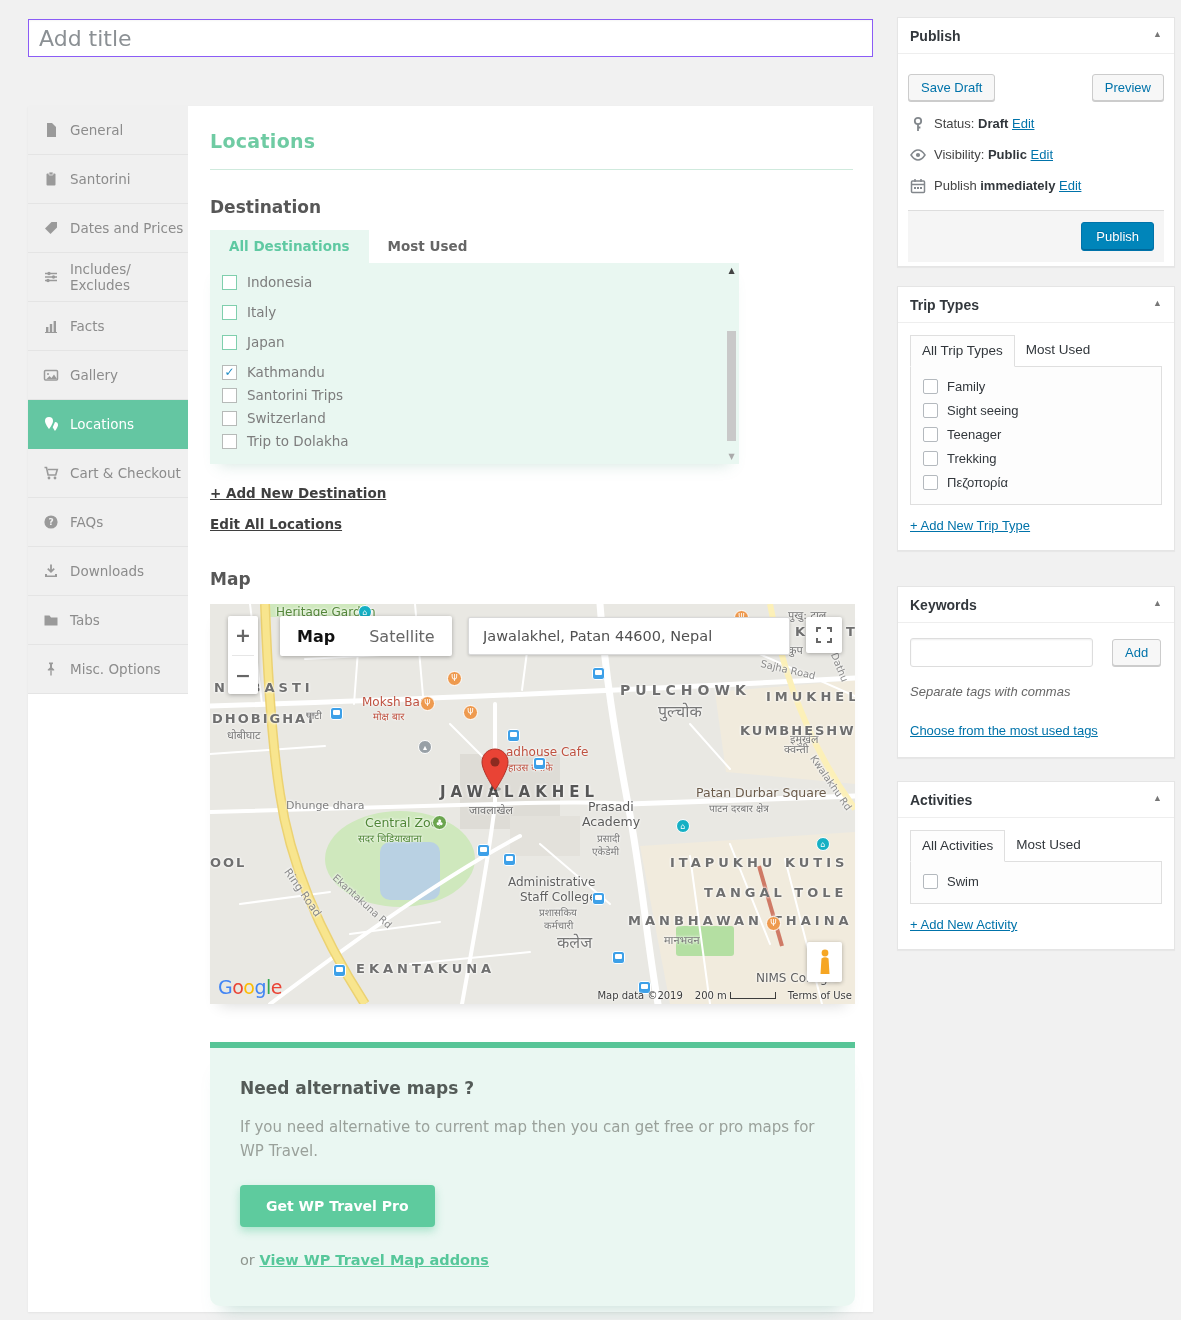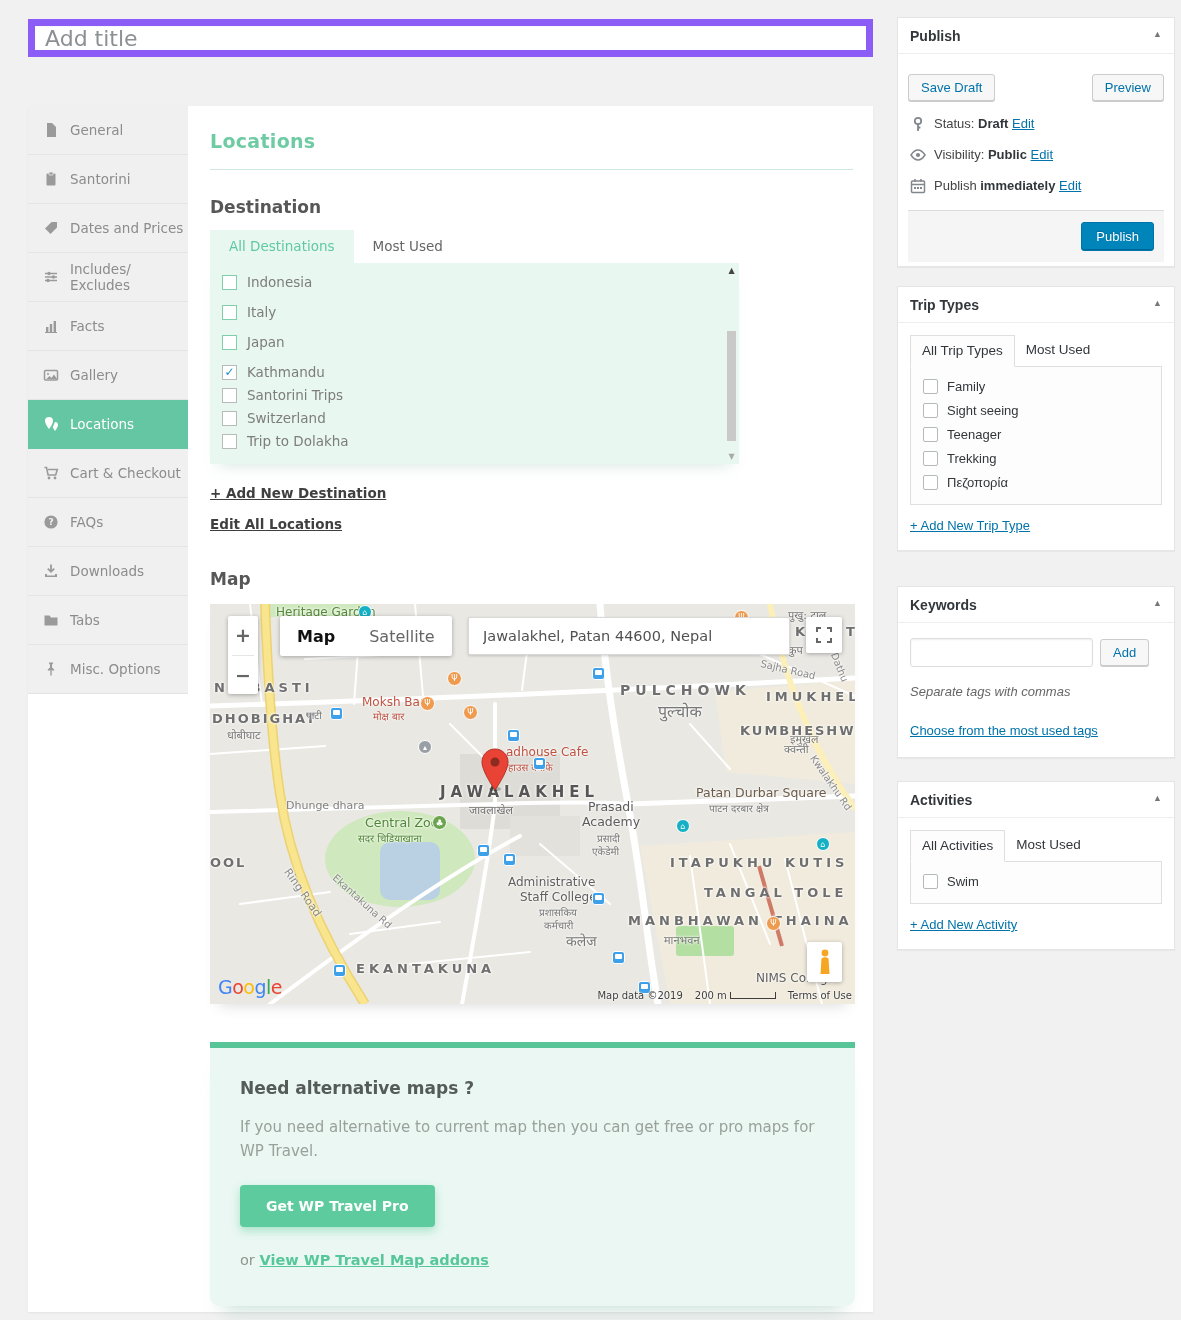--- a/index.html
+++ b/index.html
@@ -2,21 +2,21 @@
 <html><head>
 <meta charset="utf-8">
 <style>
   * { margin:0; padding:0; box-sizing:border-box; }
   html,body { width:1181px; height:1320px; }
   body { background:#f1f1f1; font-family:"DejaVu Sans",sans-serif; position:relative; overflow:hidden; color:#555; }
   a { cursor:pointer; }
 
   
   #title-input { position:absolute; left:28px; top:19px; width:845px; height:38px;
-    border:7px solid #8b5cf6; box-shadow:inset 0 1px 2px rgba(0,0,0,.04); background:#fff;
+    border:1px solid #8b5cf6; box-shadow:inset 0 1px 2px rgba(0,0,0,.04); background:#fff;
     font-family:"DejaVu Sans",sans-serif; font-size:22px; padding:0 10px; color:#32373c; }
   #title-input::placeholder { color:#8b9094; opacity:1; }
 
   
   .main-card { position:absolute; left:28px; top:106px; width:845px; height:1206px;
     background:#fff; box-shadow:0 1px 2px rgba(0,0,0,.06); }
   .tabstrip { position:absolute; left:0; top:0; width:160px; }
   .tab { height:49px; display:flex; align-items:center; gap:11px; padding-left:15px;
     background:#f0f0f0; border-bottom:1px solid #e4e4e4; color:#8c8c8c; font-size:13.5px; cursor:pointer; }
   .tab .tab-ico { width:16px; height:16px; flex:0 0 16px; color:#9a9a9a; display:inline-flex; }
@@ -24,21 +24,21 @@
   .tab.active { background:#64c6a2; color:#fff; border-bottom-color:#64c6a2; }
   .tab.active .tab-ico { color:#fff; }
 
   .content { position:absolute; left:160px; top:0; width:685px; padding:0 20px 0 22px; }
 
   .loc-title { margin-top:24px; font-size:19px; font-weight:600; color:#6fcba3; letter-spacing:.3px; }
   .green-line { border:0; border-top:1px solid #cfeadd; margin-top:17px; }
   .sec-h { margin-top:27px; font-size:17px; font-weight:600; color:#575757; }
 
   .dest-tabs { margin-top:13px; display:flex; }
-  .dest-tab { padding:8px 19px 9px; font-size:13.5px; font-weight:400; cursor:pointer; }
+  .dest-tab { padding:8px 19px 9px; font-size:13.5px; font-weight:700; cursor:pointer; }
   .dest-tab.active { background:#e9f7f1; color:#5fc9a2; }
   .dest-tab.inactive { color:#666; }
 
   .dest-box { position:relative; width:529px; height:201px; background:#e9f7f1;
     box-shadow:0 10px 14px -9px rgba(90,160,135,.25); }
   .dest-list { padding:11px 0 0 12px; }
   .dest-row { display:flex; align-items:center; gap:10px; font-size:13.5px; color:#7d7d7d; cursor:pointer; }
   .dest-row.top { margin-bottom:14px; }
   .dest-row.bottom { margin-bottom:7px; }
   .cb { width:15px; height:15px; background:#fff; border:1px solid #b6bab8; flex:0 0 15px;
@@ -145,21 +145,21 @@
   .cat-tab { padding:7px 11px 8px; cursor:pointer; }
   .cat-tab.active { background:#fdfdfd; border:1px solid #dfdfdf; border-bottom-color:#fdfdfd; margin-bottom:-1px; }
   .cat-box { border:1px solid #dfdfdf; background:#fdfdfd; padding:12px 0 12px 12px; }
   .cat-row { display:flex; align-items:center; gap:9px; font-size:13px; color:#32373c;
     margin-bottom:9px; cursor:pointer; }
   .cat-row:last-child { margin-bottom:2px; }
   .wpcb { width:15px; height:15px; border:1px solid #b4b9be; border-radius:2px; background:#fff; flex:0 0 15px; }
   .add-link { display:inline-block; margin-top:13px; color:#0073aa; font-size:13px; text-decoration:underline; }
 
   .kw-body { padding:15px 12px 18px; }
-  .kw-row { display:flex; gap:7px; align-items:center; }
+  .kw-row { display:flex; gap:19px; align-items:center; }
   .kw-input { width:183px; height:29px; border:1px solid #ddd; border-radius:3px; padding:0 7px;
     font-family:"Liberation Sans",sans-serif; font-size:13px; box-shadow:inset 0 1px 2px rgba(0,0,0,.07); }
   .kw-hint { margin-top:17px; font-style:italic; font-size:13px; color:#666; }
   .kw-choose { display:inline-block; margin-top:24px; color:#0073aa; font-size:13px; text-decoration:underline; }
   .panel.trip { margin-bottom:35px; }
   .panel.keywords { margin-bottom:23px; }
 </style>
 </head>
 <body>
 
@@ -397,21 +397,21 @@
           <span class="map-label" style="left: 387px; top: 227px; font-size: 10px; color: rgb(119, 119, 119);">प्रसादी</span>
           <span class="map-label" style="left: 382px; top: 240px; font-size: 10px; color: rgb(119, 119, 119);">एकेडेमी</span>
           <span class="map-label" style="left: 486px; top: 181px; font-size: 12.5px; color: rgb(107, 91, 74); font-weight: 500;">Patan Durbar Square</span>
           <span class="map-label" style="left: 499px; top: 197px; font-size: 10px; color: rgb(119, 119, 119);">पाटन दरबार क्षेत्र</span>
           <span class="map-label" style="left: 460px; top: 251px; font-size: 13px; color: rgb(111, 111, 111); letter-spacing: 4px; font-weight: 700;">ITAPUKHU KUTIS</span>
           <span class="map-label" style="left: 0px; top: 251px; font-size: 13px; color: rgb(111, 111, 111); letter-spacing: 2px; font-weight: 700;">OOL</span>
           <span class="map-label" style="left: 298px; top: 271px; font-size: 12px; color: rgb(95, 95, 95); font-weight: 500;">Administrative</span>
           <span class="map-label" style="left: 310px; top: 286px; font-size: 12px; color: rgb(95, 95, 95); font-weight: 500;">Staff College</span>
           <span class="map-label" style="left: 329px; top: 301px; font-size: 10px; color: rgb(119, 119, 119);">प्रशासकिय</span>
           <span class="map-label" style="left: 334px; top: 314px; font-size: 10px; color: rgb(119, 119, 119);">कर्मचारी</span>
-          <span class="map-label" style="left: 356px; top: 327px; font-size: 14px; color: rgb(119, 119, 119);">कलेज</span>
+          <span class="map-label" style="left: 347px; top: 327px; font-size: 16px; color: rgb(119, 119, 119);">कलेज</span>
           <span class="map-label" style="left: 494px; top: 281px; font-size: 13px; color: rgb(111, 111, 111); letter-spacing: 4px; font-weight: 700;">TANGAL TOLE</span>
           <span class="map-label" style="left: 563px; top: 309px; font-size: 13px; color: rgb(111, 111, 111); letter-spacing: 4px; font-weight: 700;">THAINA</span>
           <span class="map-label" style="left: 418px; top: 309px; font-size: 13px; color: rgb(111, 111, 111); letter-spacing: 4px; font-weight: 700;">MANBHAWAN</span>
           <span class="map-label" style="left: 454px; top: 328px; font-size: 11px; color: rgb(119, 119, 119);">मानभवन</span>
           <span class="map-label" style="left: 146px; top: 357px; font-size: 13px; color: rgb(111, 111, 111); letter-spacing: 4px; font-weight: 700;">EKANTAKUNA</span>
           <span class="map-label" style="left: 546px; top: 367px; font-size: 12px; color: rgb(95, 95, 95); font-weight: 500;">NIMS College</span>
           <span class="map-label" style="left: 82px; top: 262px; font-size: 11px; color: rgb(138, 138, 138); transform: rotate(55deg);">Ring Road</span>
           <span class="map-label" style="left: 128px; top: 268px; font-size: 10px; color: rgb(138, 138, 138); transform: rotate(42deg);">Ekantakuna Rd</span>
           <span class="map-label" style="left: 552px; top: 54px; font-size: 10px; color: rgb(138, 138, 138); transform: rotate(13deg);">Sajha Road</span>
           <span class="map-label" style="left: 607px; top: 149px; font-size: 10px; color: rgb(138, 138, 138); transform: rotate(55deg);">Kwalakhu Rd</span>

